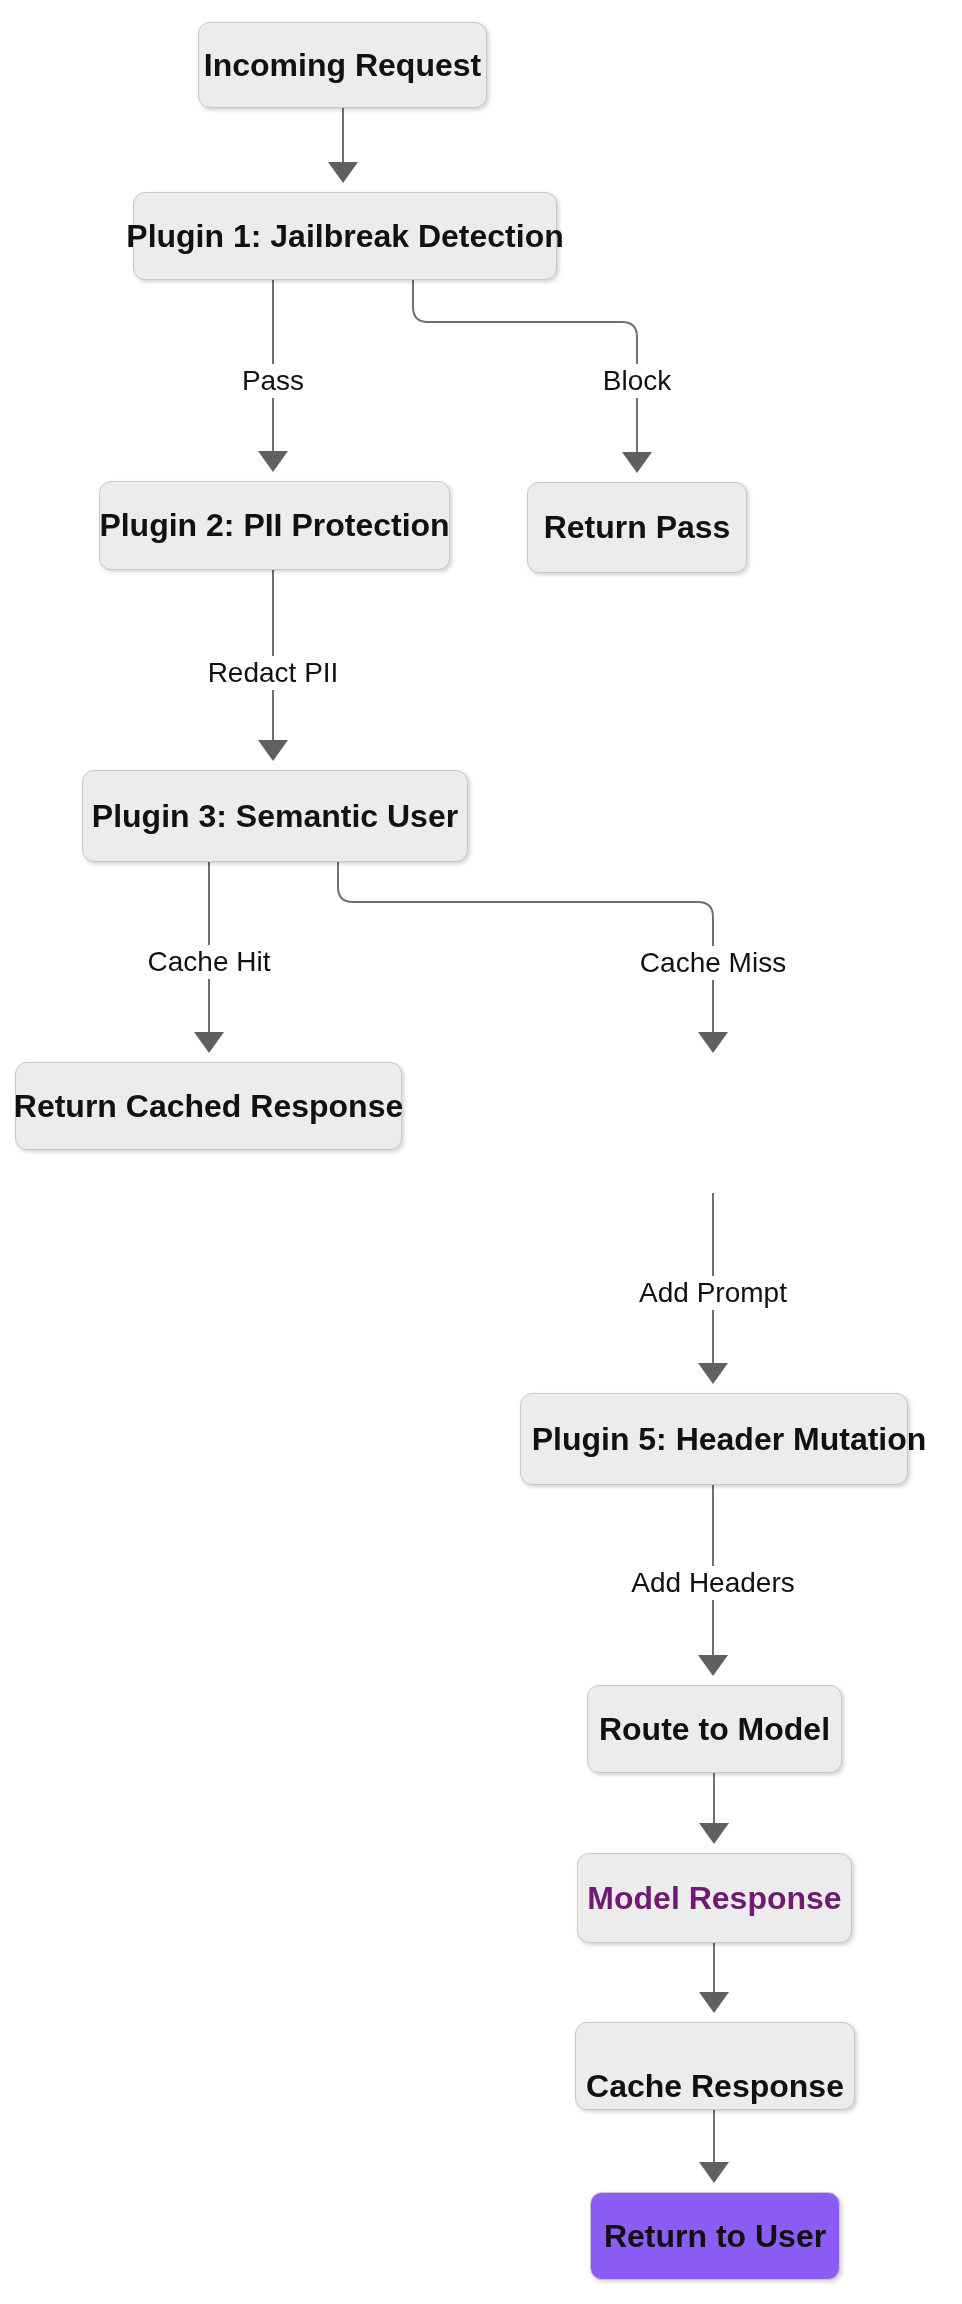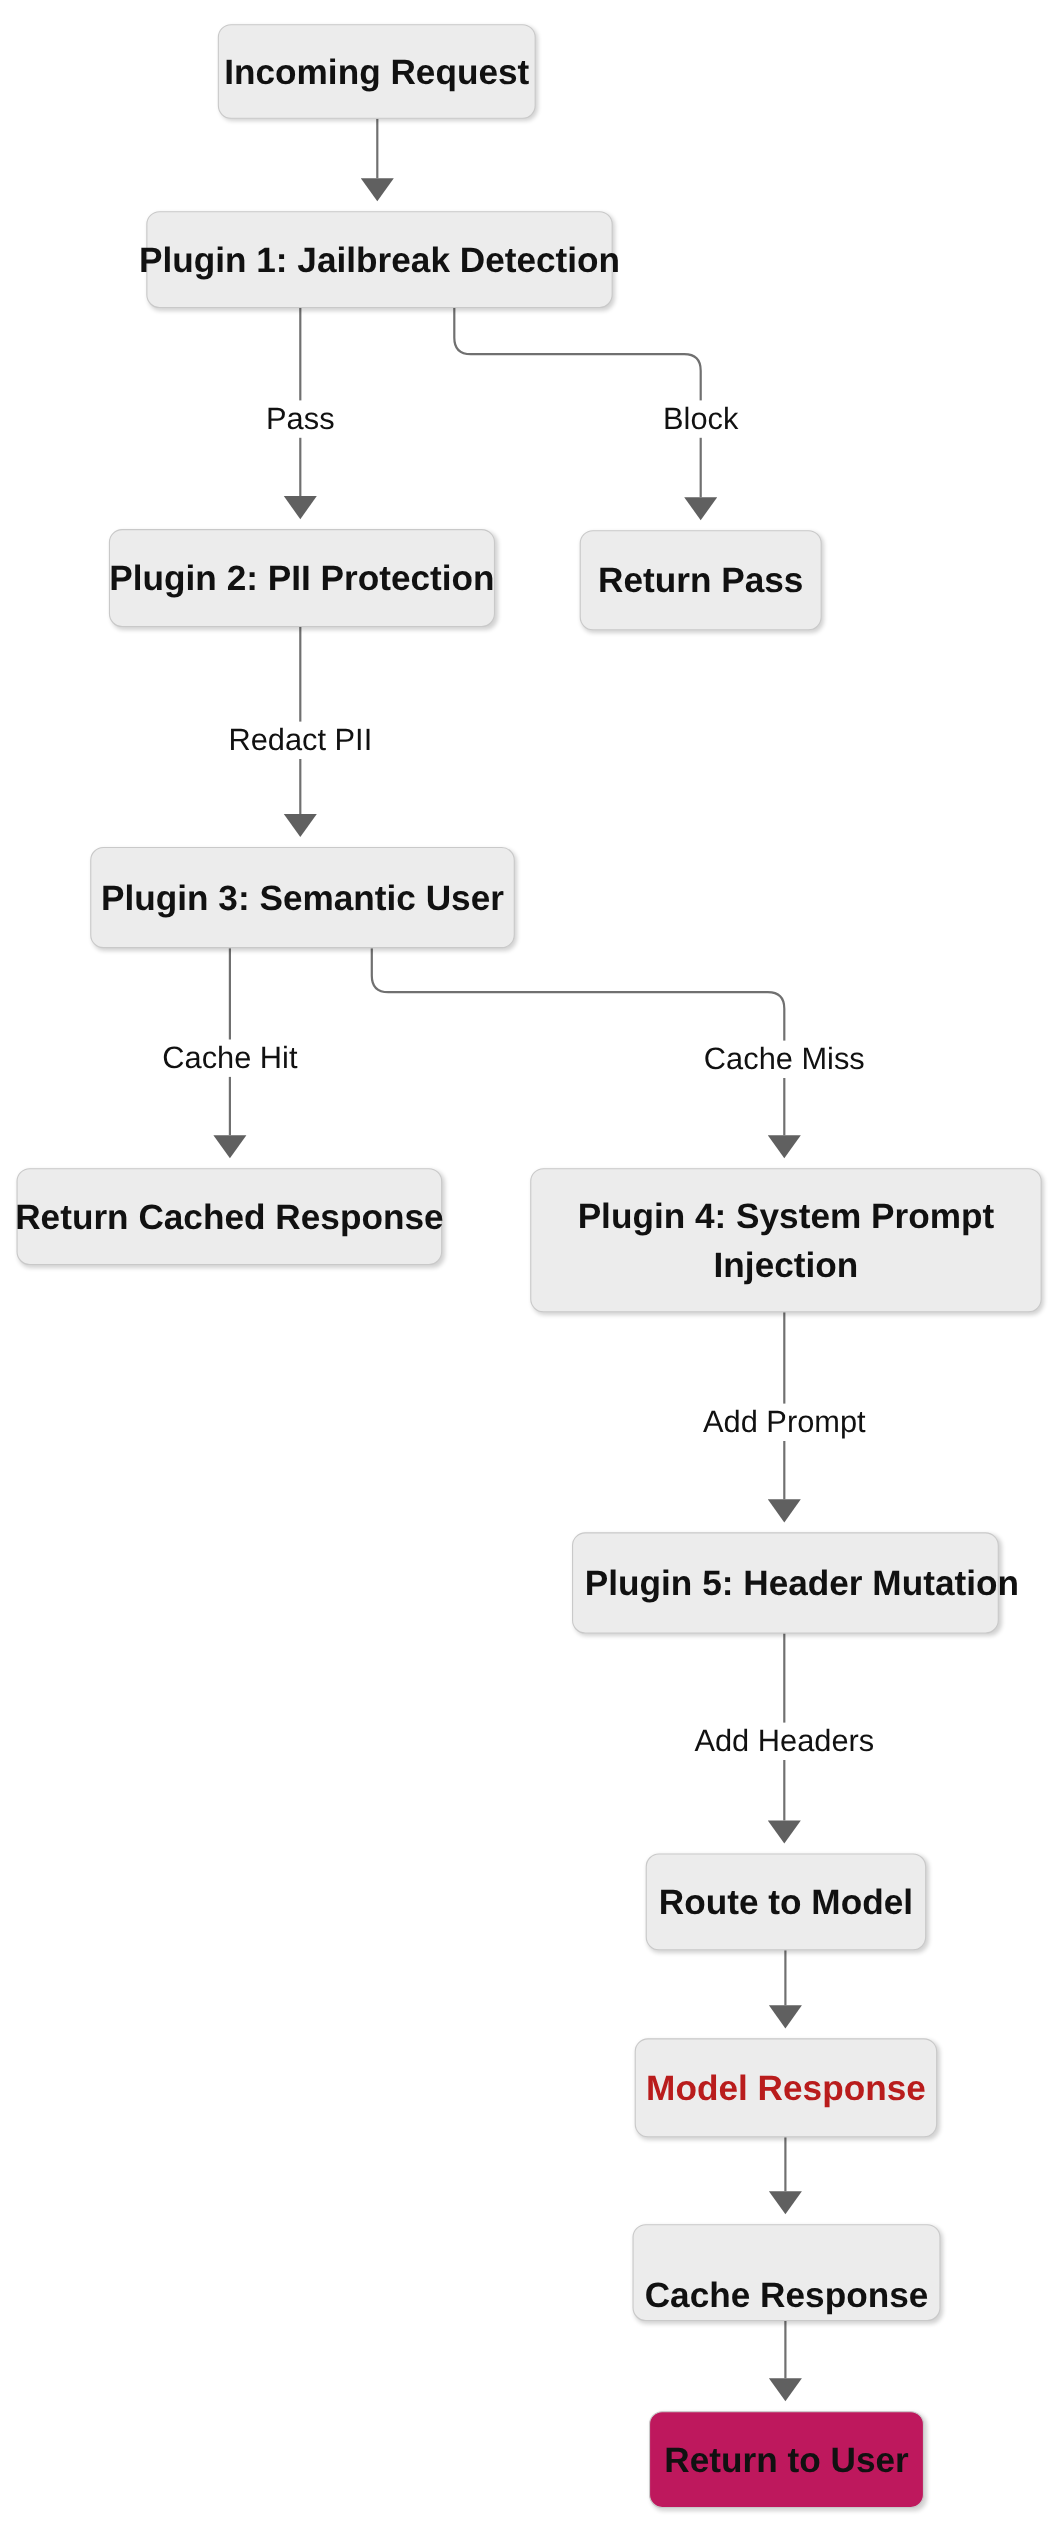--- a/index.html
+++ b/index.html
@@ -73,37 +73,33 @@
     </div>
     <div class="node" style="left: 527px; top: 482px; width: 220px; height: 91px; background: rgb(236, 236, 236); border-color: rgb(201, 201, 201); color: rgb(17, 17, 17);">
       <div class="node-line">Return Pass</div>
     </div>
     <div class="node" style="left: 82px; top: 770px; width: 386px; height: 92px; background: rgb(236, 236, 236); border-color: rgb(201, 201, 201); color: rgb(17, 17, 17);">
       <div class="node-line">Plugin 3: Semantic User</div>
     </div>
     <div class="node" style="left: 15px; top: 1062px; width: 387px; height: 88px; background: rgb(236, 236, 236); border-color: rgb(201, 201, 201); color: rgb(17, 17, 17);">
       <div class="node-line">Return Cached Response</div>
     </div>
-    <div class="node" style="left: 482px; top: 1062px; width: 465px; height: 131px; background: rgb(236, 236, 236); border-color: rgb(201, 201, 201); color: rgb(17, 17, 17);">
-      <div class="node-line">Plugin 4: System Prompt</div>
-      <div class="node-line">Injection</div>
-    </div>
     <div class="node" style="left: 520px; top: 1393px; width: 388px; height: 92px; background: rgb(236, 236, 236); border-color: rgb(201, 201, 201); color: rgb(17, 17, 17); padding-left: 30px;">
       <div class="node-line">Plugin 5: Header Mutation</div>
     </div>
     <div class="node" style="left: 587px; top: 1685px; width: 255px; height: 88px; background: rgb(236, 236, 236); border-color: rgb(201, 201, 201); color: rgb(17, 17, 17);">
       <div class="node-line">Route to Model</div>
     </div>
-    <div class="node" style="left: 577px; top: 1853px; width: 275px; height: 90px; background: rgb(236, 236, 236); border-color: rgb(201, 201, 201); color: #b91c1c;">
+    <div class="node" style="left: 577px; top: 1853px; width: 275px; height: 90px; background: rgb(236, 236, 236); border-color: rgb(201, 201, 201); color: #701a75;">
       <div class="node-line">Model Response</div>
     </div>
     <div class="node" style="left: 575px; top: 2022px; width: 280px; height: 88px; background: rgb(236, 236, 236); border-color: rgb(201, 201, 201); color: rgb(17, 17, 17); justify-content: flex-end;">
       <div class="node-line">Cache Response</div>
     </div>
-    <div class="node" style="left: 590px; top: 2192px; width: 250px; height: 88px; background: #be185d; border-color: rgb(201, 201, 201); color: rgb(17, 17, 17);">
+    <div class="node" style="left: 590px; top: 2192px; width: 250px; height: 88px; background: #8b5cf6; border-color: rgb(201, 201, 201); color: rgb(17, 17, 17);">
       <div class="node-line">Return to User</div>
     </div>
     <div class="edge-label" style="left: 273px; top: 381px; background: rgb(255, 255, 255); color: rgb(17, 17, 17);">Pass</div>
     <div class="edge-label" style="left: 637px; top: 381px; background: rgb(255, 255, 255); color: rgb(17, 17, 17);">Block</div>
     <div class="edge-label" style="left: 273px; top: 673px; background: rgb(255, 255, 255); color: rgb(17, 17, 17);">Redact PII</div>
     <div class="edge-label" style="left: 209px; top: 962px; background: rgb(255, 255, 255); color: rgb(17, 17, 17);">Cache Hit</div>
     <div class="edge-label" style="left: 713px; top: 963px; background: rgb(255, 255, 255); color: rgb(17, 17, 17);">Cache Miss</div>
     <div class="edge-label" style="left: 713px; top: 1293px; background: rgb(255, 255, 255); color: rgb(17, 17, 17);">Add Prompt</div>
     <div class="edge-label" style="left: 713px; top: 1583px; background: rgb(255, 255, 255); color: rgb(17, 17, 17);">Add Headers</div>
   </div>

